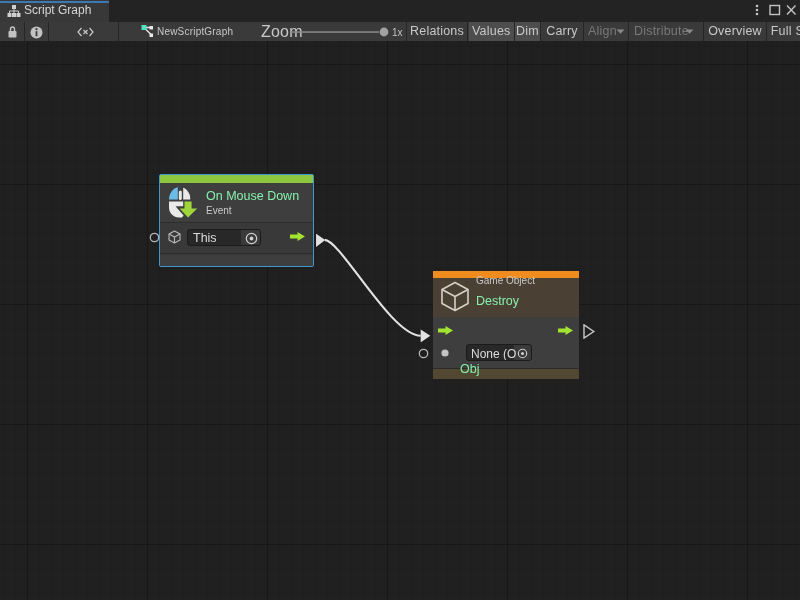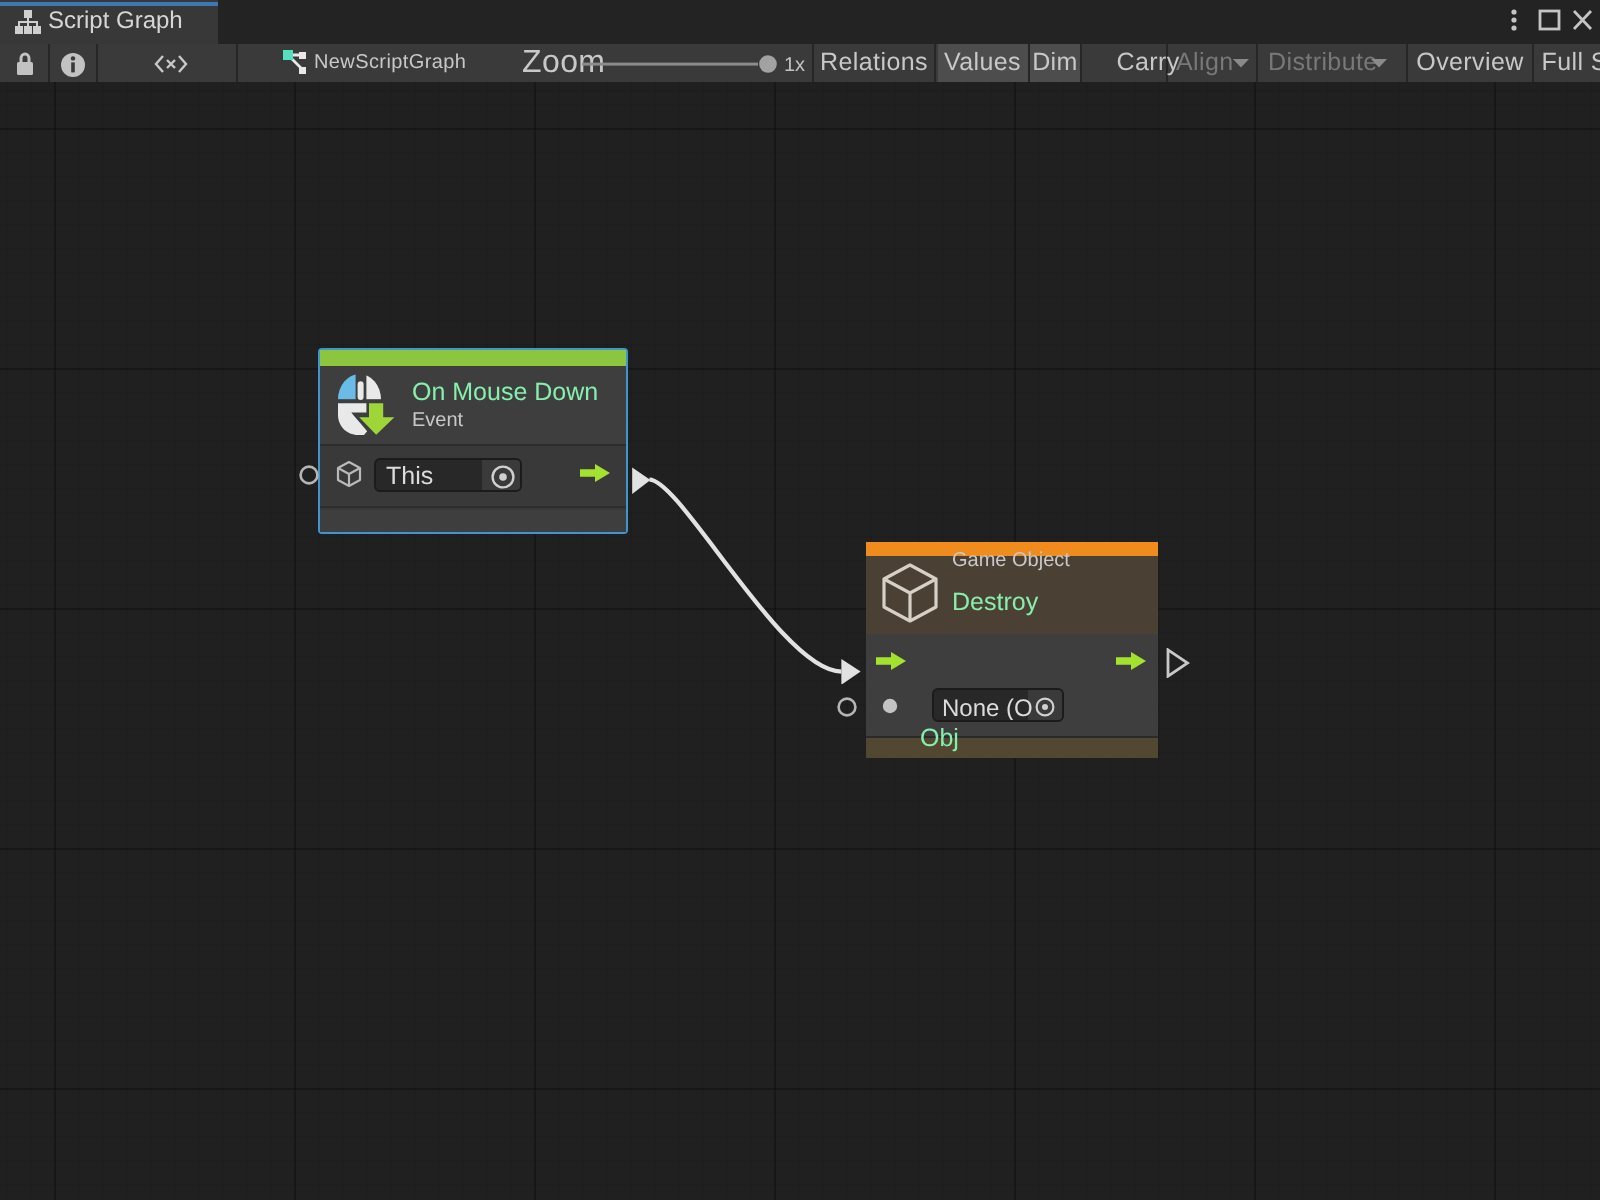--- a/index.html
+++ b/index.html
@@ -134,21 +134,21 @@
     <div class="tbtn" style="left:157px; font-size:10px;">NewScriptGraph</div>
     <div class="tbtn" style="left:261px; font-size:16px;">Zoom</div>
     <svg class="abs" style="left:291px; top:5px;" width="114" height="10" viewBox="0 0 114 10">
       <rect x="0" y="4.3" width="88" height="1.5" fill="#8b8b8b"></rect>
       <circle cx="93" cy="5" r="4.4" fill="#a2a2a2"></circle>
       <text x="101" y="8.6" font-size="10" fill="#c2c2c2" font-family="Liberation Sans">1x</text>
     </svg>
     <div class="tbtn" style="left:407px; width:60px;">Relations</div>
     <div class="tbtn on" style="left:468.5px; width:45.5px;">Values</div>
     <div class="tbtn on" style="left:515px; width:25px;">Dim</div>
-    <div class="tbtn" style="left:553px; width:42px;text-align:center;">Carry</div>
+    <div class="tbtn" style="left:541px; width:42px;text-align:center;">Carry</div>
     <div class="tbtn dis" style="left:588px;">Align</div>
     <svg class="abs" style="left:616px; top:6.5px;" width="9" height="5" viewBox="0 0 9 5">
         <path d="M0.5 0.5 L8.5 0.5 L4.5 4.8 Z" fill="#8a8a8a"></path>
       </svg>
     <div class="tbtn dis" style="left:634px;">Distribute</div>
     <svg class="abs" style="left:684.5px; top:6.5px;" width="9" height="5" viewBox="0 0 9 5">
         <path d="M0.5 0.5 L8.5 0.5 L4.5 4.8 Z" fill="#8a8a8a"></path>
       </svg>
     <div class="tbtn" style="left:703.5px; width:63px;">Overview</div>
     <div class="tbtn" style="left:766.5px; width:74px; white-space:nowrap;">Full Screen</div>

